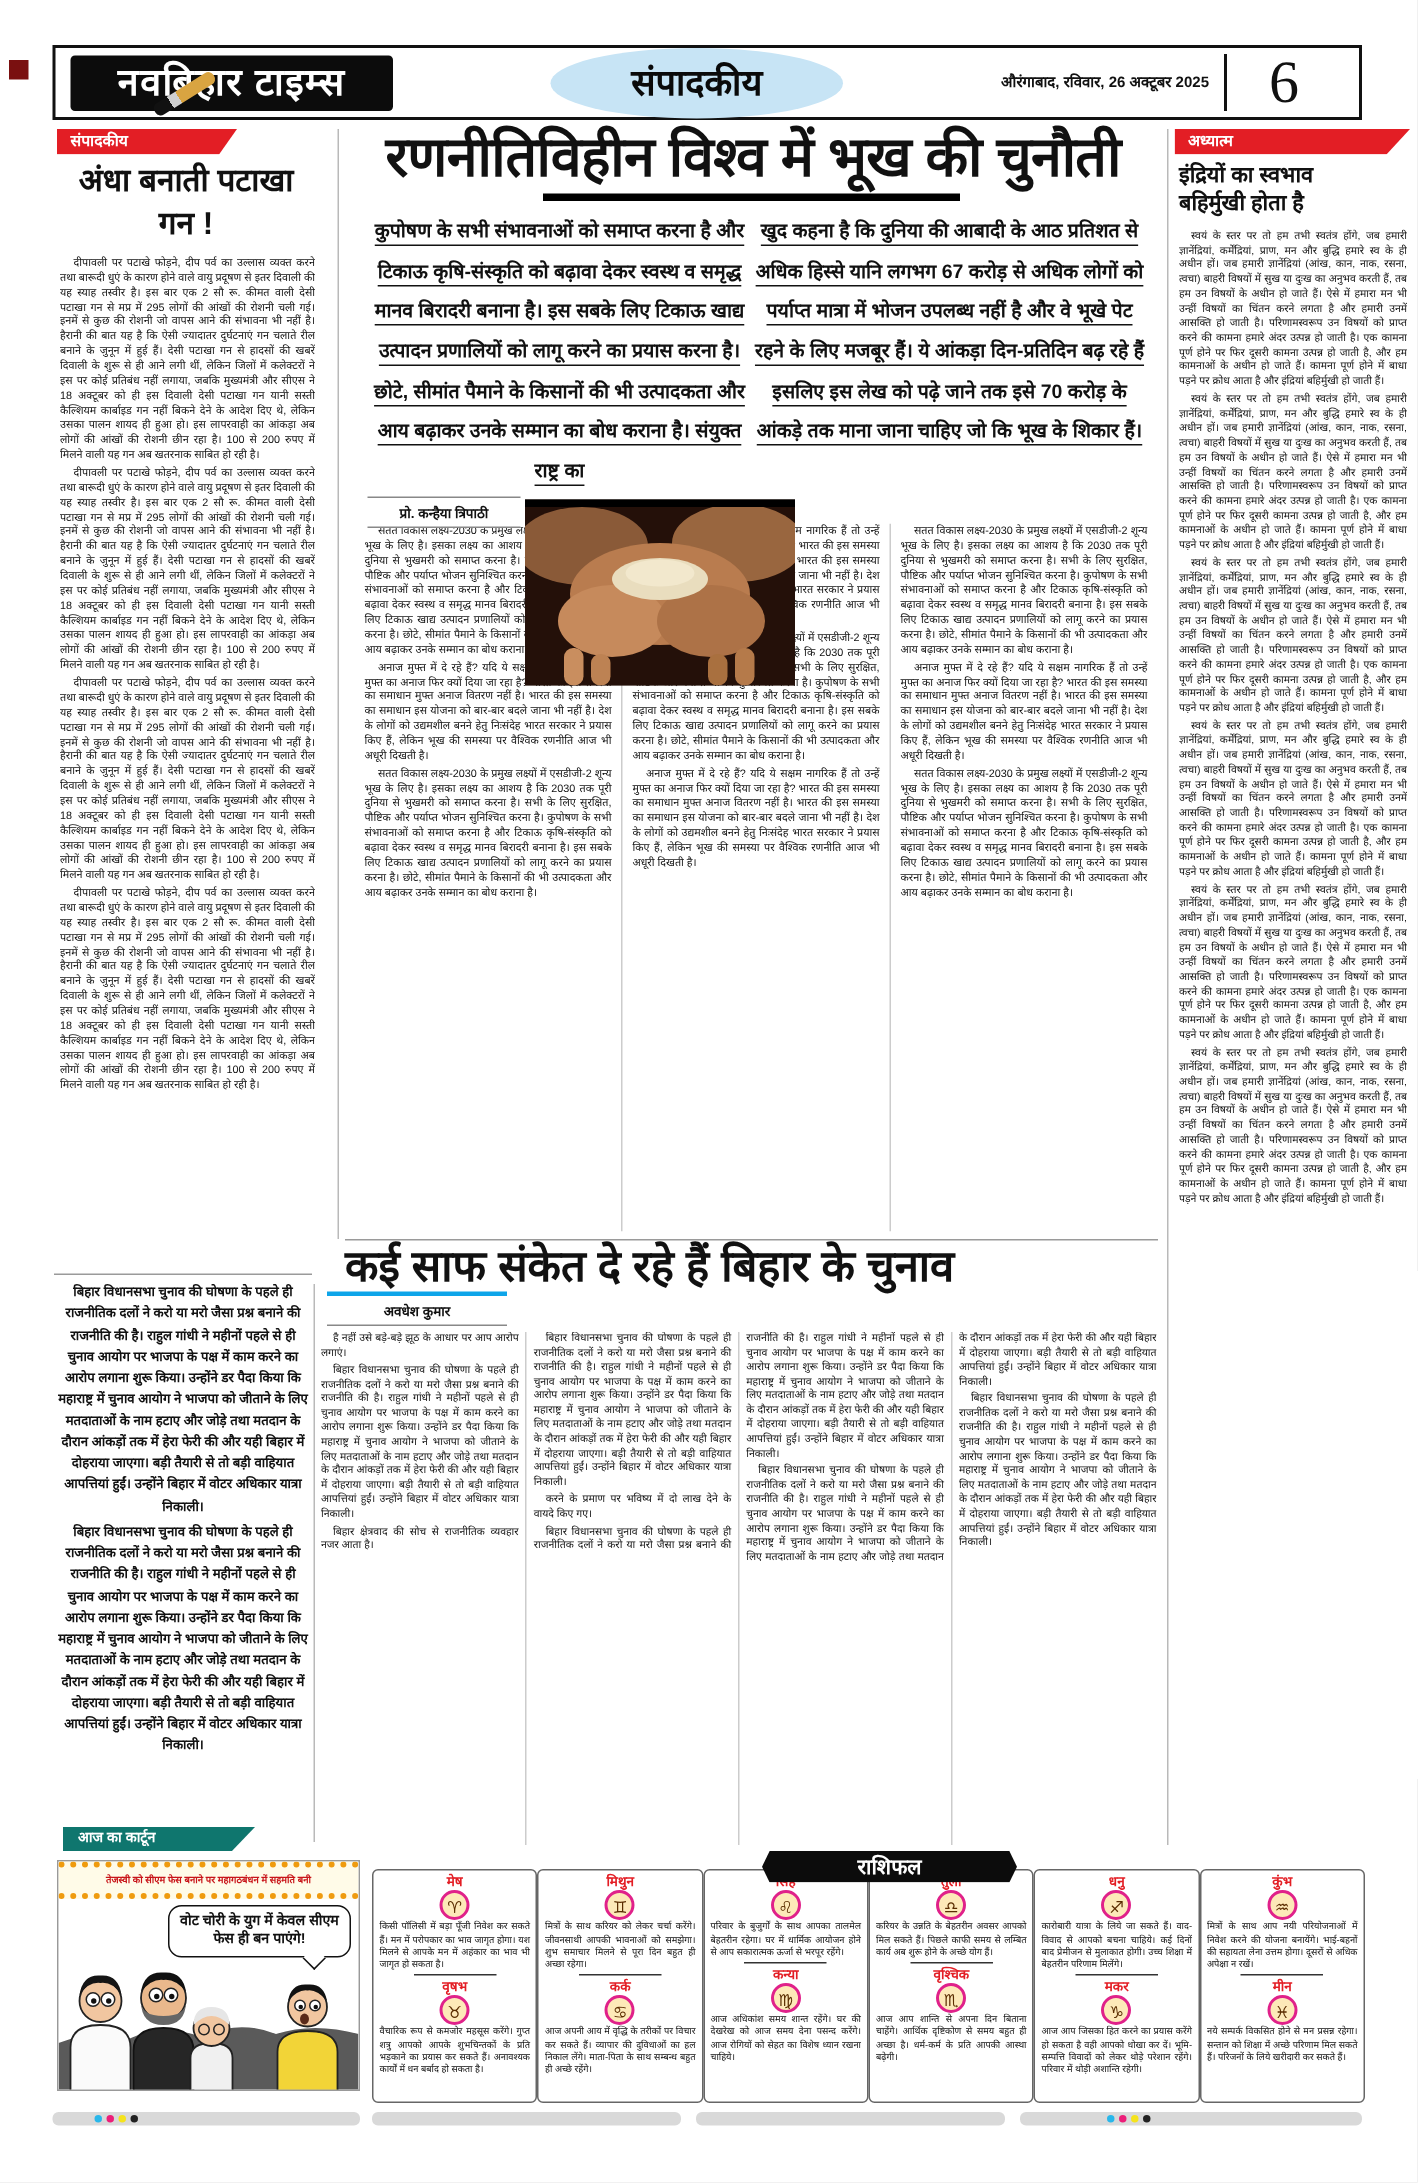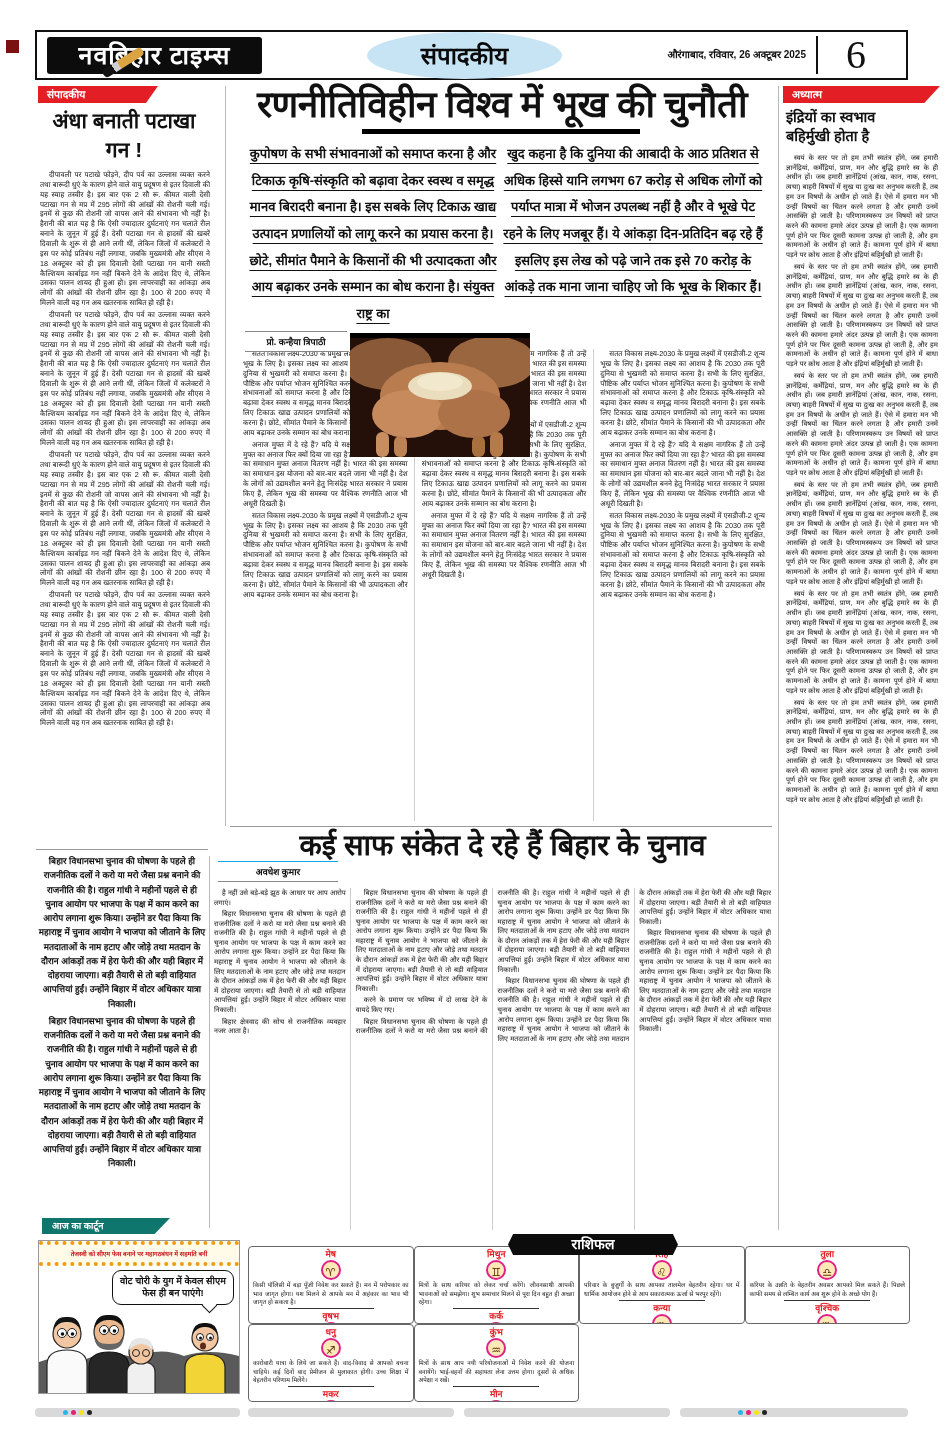--- a/index.html
+++ b/index.html
@@ -59,24 +59,24 @@
              font-size:7.2px;line-height:1.37;text-align:justify;}
   .main-body p{margin:0 0 2px;text-indent:9px;}
 
   
   .sp-title{position:absolute;left:786px;top:108px;width:152px;font-size:14.5px;font-weight:800;line-height:1.3;}
   .sp-body{position:absolute;left:786px;top:153px;width:152px;height:1077px;overflow:hidden;
            font-size:7px;line-height:1.39;text-align:justify;}
   .sp-body p{margin:0 0 2px;text-indent:8px;}
 
   
-  .bihar-headline{position:absolute;left:230px;top:830px;width:545px;text-align:center;
+  .bihar-headline{position:absolute;left:230px;top:830px;width:545px;
                   font-size:29px;font-weight:800;line-height:1.05;}
   .bihar-byline{position:absolute;left:218px;top:861px;width:120px;text-align:center;
-                font-size:9px;font-weight:800;border-top:1px solid #0ea5e9;border-bottom:1px solid #888;
+                font-size:9px;font-weight:800;border-top:3px solid #0ea5e9;border-bottom:1px solid #888;
                 padding:3px 0;}
   .bihar-intro{position:absolute;left:38px;top:854px;width:168px;height:374px;overflow:hidden;
                font-size:8.8px;font-weight:700;text-align:center;line-height:1.62;}
   .bihar-intro p{margin:0 0 3px;}
   .bihar-body{position:absolute;left:214px;top:888px;width:557px;height:342px;overflow:hidden;
               column-count:4;column-gap:10px;column-rule:1px solid #ccc;
               font-size:7px;line-height:1.37;text-align:justify;}
   .bihar-body p{margin:0 0 2px;text-indent:8px;}
 
   
@@ -94,21 +94,21 @@
           line-height:1.3;z-index:2;}
   .bubble:after{content:"";position:absolute;right:18px;bottom:-7px;width:10px;height:10px;
           background:#fff;border-right:1.5px solid #111;border-bottom:1.5px solid #111;
           transform:rotate(45deg);}
 
   
   .horo-ribbon{position:absolute;left:508px;top:1234px;width:170px;height:21px;background:#0c0c0c;
                color:#fff;font-size:14px;font-weight:800;text-align:center;line-height:21px;z-index:4;
                clip-path:polygon(3% 0,97% 0,100% 50%,97% 100%,3% 100%,0 50%);}
   .horo-grid{position:absolute;left:248px;top:1246px;width:662px;height:156px;display:grid;
-             grid-template-columns:repeat(4,1fr);gap:0;}
+             grid-template-columns:repeat(6,1fr);gap:0;}
   .h-col{border:1px solid #666;border-radius:4px;padding:2px 4px;overflow:hidden;background:#fff;}
   .h-name{color:#e31e25;font-size:9px;font-weight:800;text-align:center;line-height:1.15;}
   .h-icon{width:20px;height:20px;border-radius:50%;border:2px solid #e0218a;background:#fde9b8;
           margin:1px auto;text-align:center;line-height:20px;font-size:11px;color:#5a2d00;}
   .h-text{font-size:6.2px;line-height:1.32;text-align:justify;}
   .h-sep{width:55%;height:1px;background:#333;margin:2px auto;}
 
   
   .regbar{position:absolute;top:1408px;height:9px;background:#d9d9d9;border-radius:4px;}
   .dot{position:absolute;top:2px;width:5px;height:5px;border-radius:50%;}

